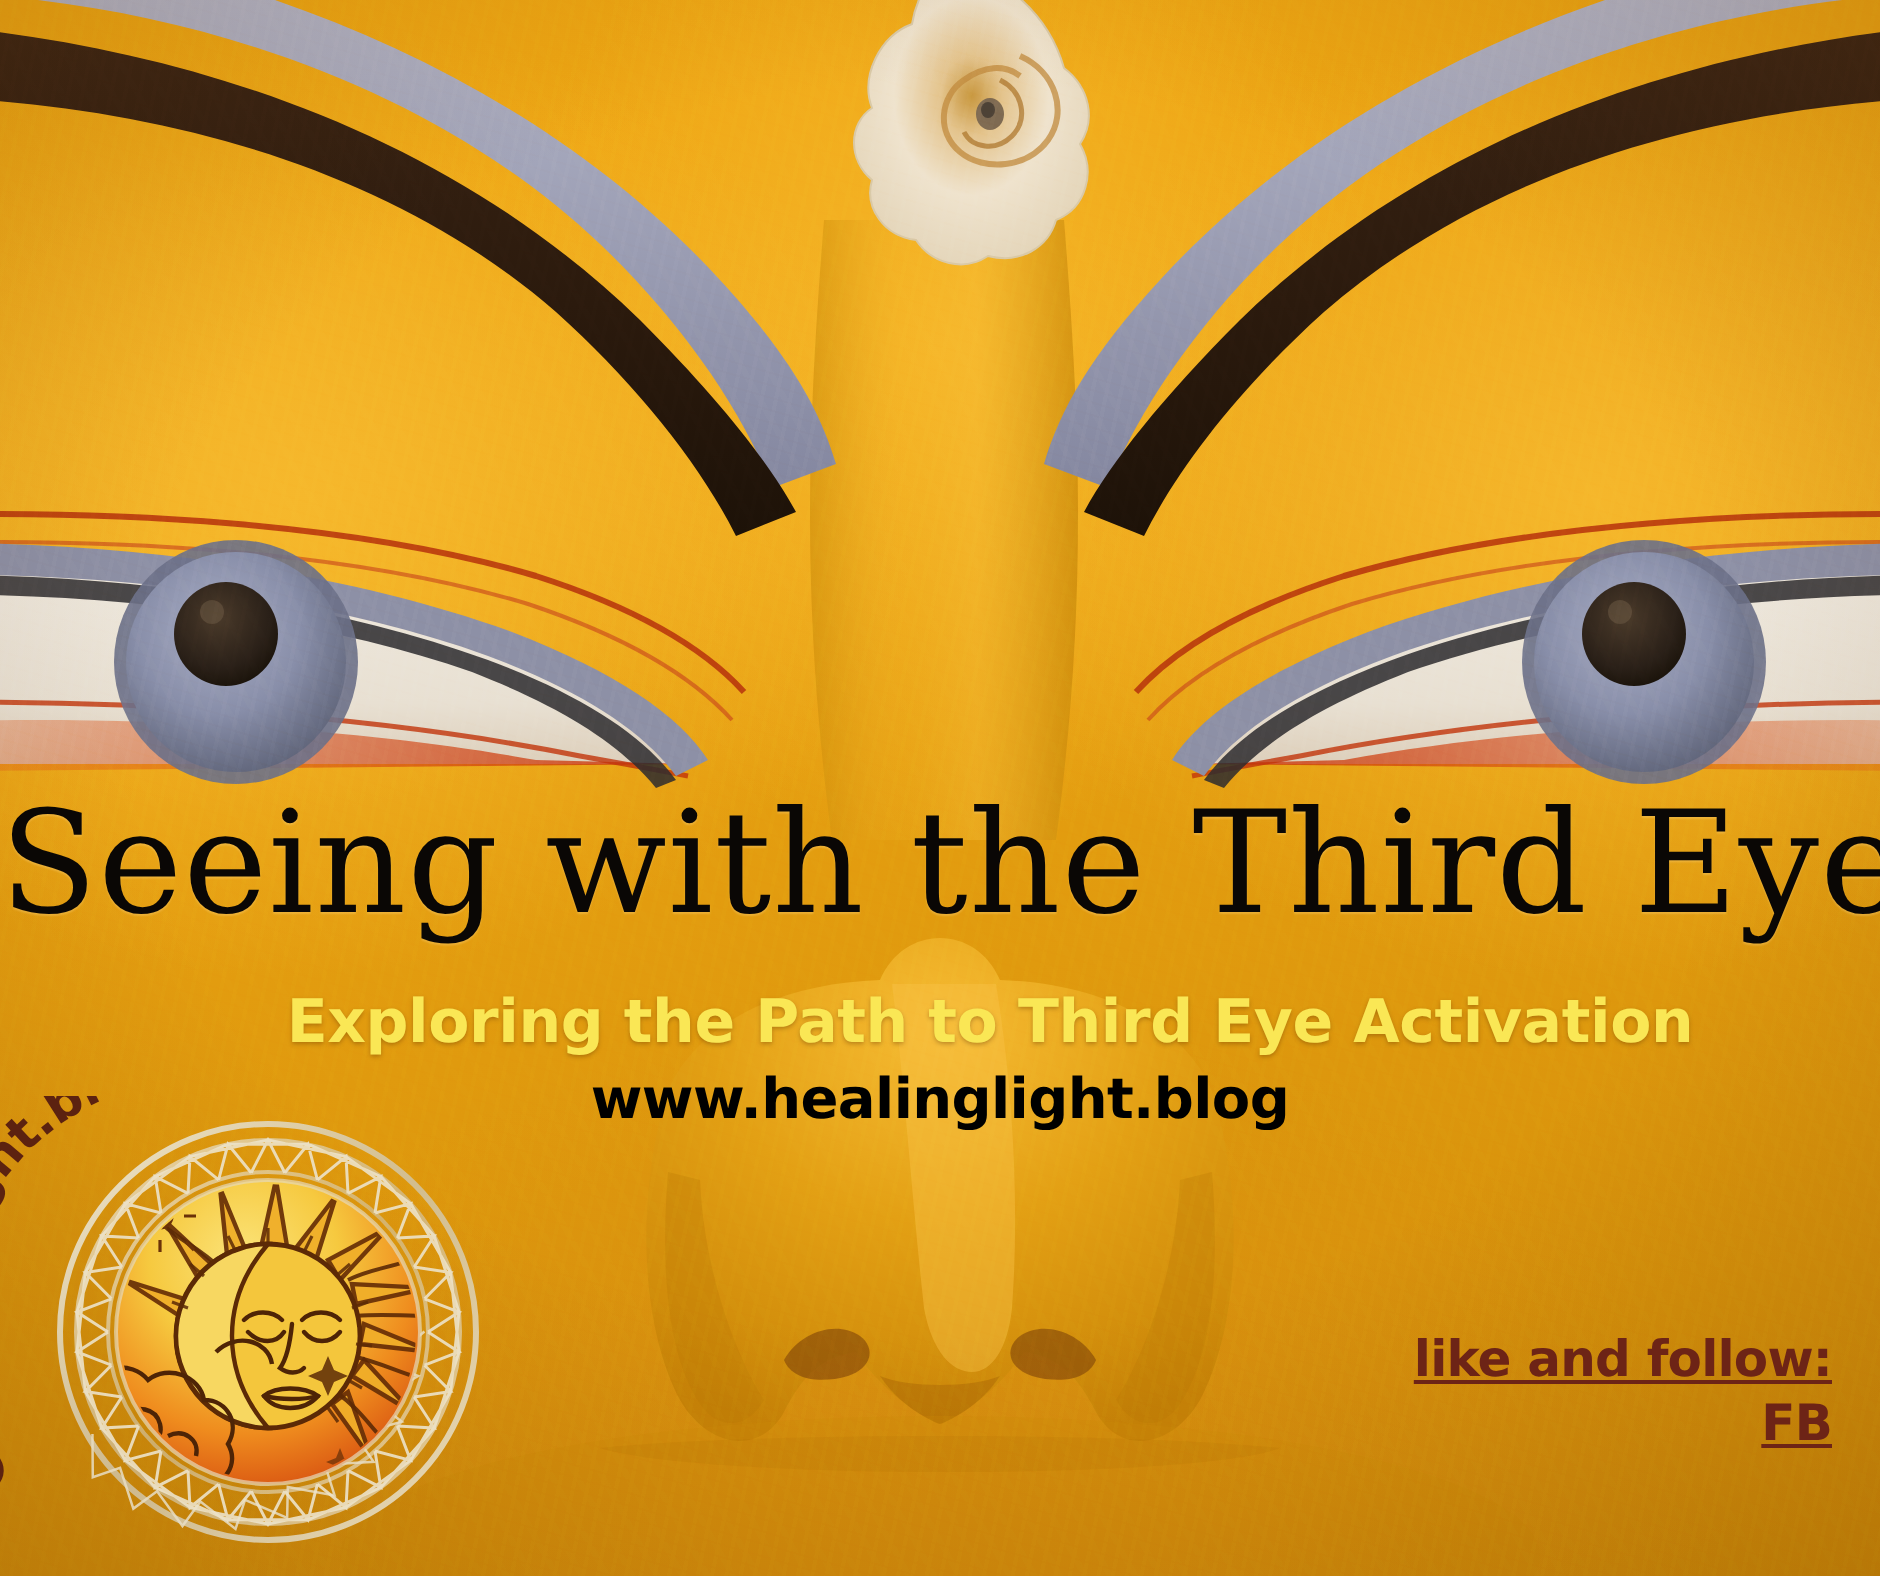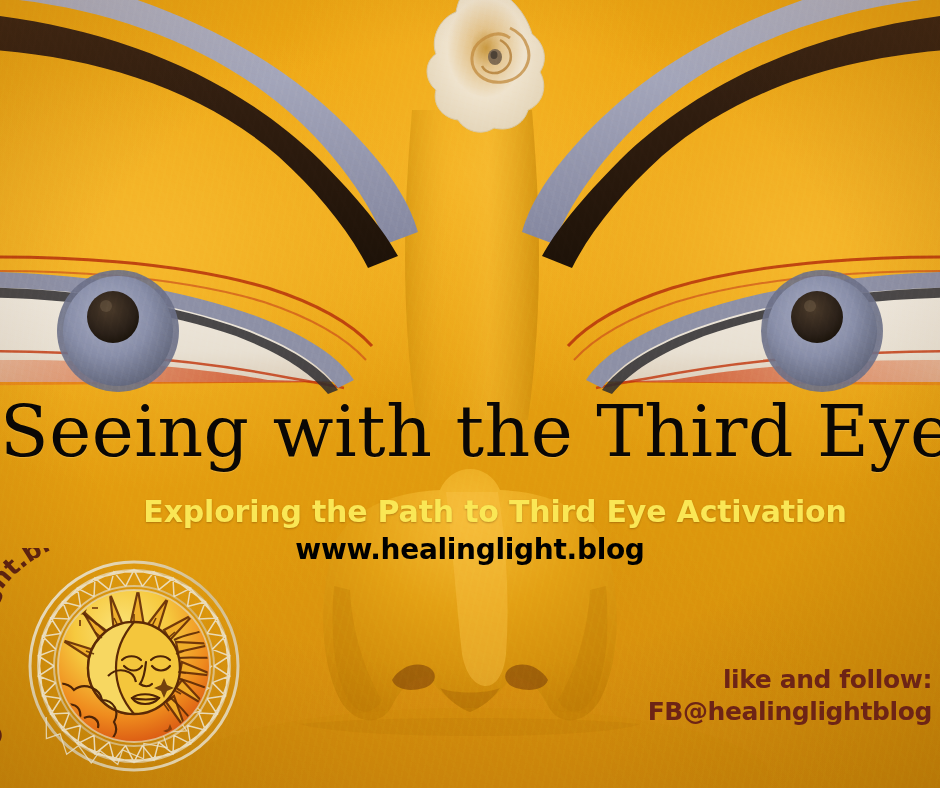--- a/index.html
+++ b/index.html
@@ -87,30 +87,31 @@
     font-size: 28px;
     font-weight: 700;
     letter-spacing: -.3px;
     color: #000000;
     white-space: nowrap;
   }
 
   
   .social {
     position: absolute;
-    right: 8px;
+    right: 24px;
     top: 664px;
     text-align: right;
     color: #6d2416;
     font-family: "DejaVu Sans", "Liberation Sans", sans-serif;
     font-weight: 700;
     font-size: 25px;
     line-height: 31px;
     letter-spacing: -.4px;
     white-space: nowrap;
+    text-decoration: underline;
   }
   .social .lbl-row { display: flex; justify-content: flex-end; align-items: baseline; }
   .social .net { width: 58px; text-align: right; }
   .social .cta { margin-bottom: 1px; }
 
   
   .logo {
     position: absolute;
     left: 18px;
     top: 548px;
@@ -326,21 +327,20 @@
   </div>
 
   <div class="subhead">Exploring the Path to Third Eye Activation</div>
 
   <div class="weburl">www.healinglight.blog</div>
 
   <div class="social">
     <div class="cta">like and follow:</div>
     <div class="lbl-row">
       <span class="net">FB</span>
-      <span>@healinglightblog</span>
     </div>
   </div>
 
   <div class="logo">
     <svg viewBox="0 0 232 232" aria-hidden="true">
       <defs>
         <radialGradient id="gEmblem" cx="42%" cy="26%" r="82%">
           <stop offset="0%" stop-color="#fbe47a"></stop>
           <stop offset="38%" stop-color="#f6c93f"></stop>
           <stop offset="70%" stop-color="#ef8c1e"></stop>

